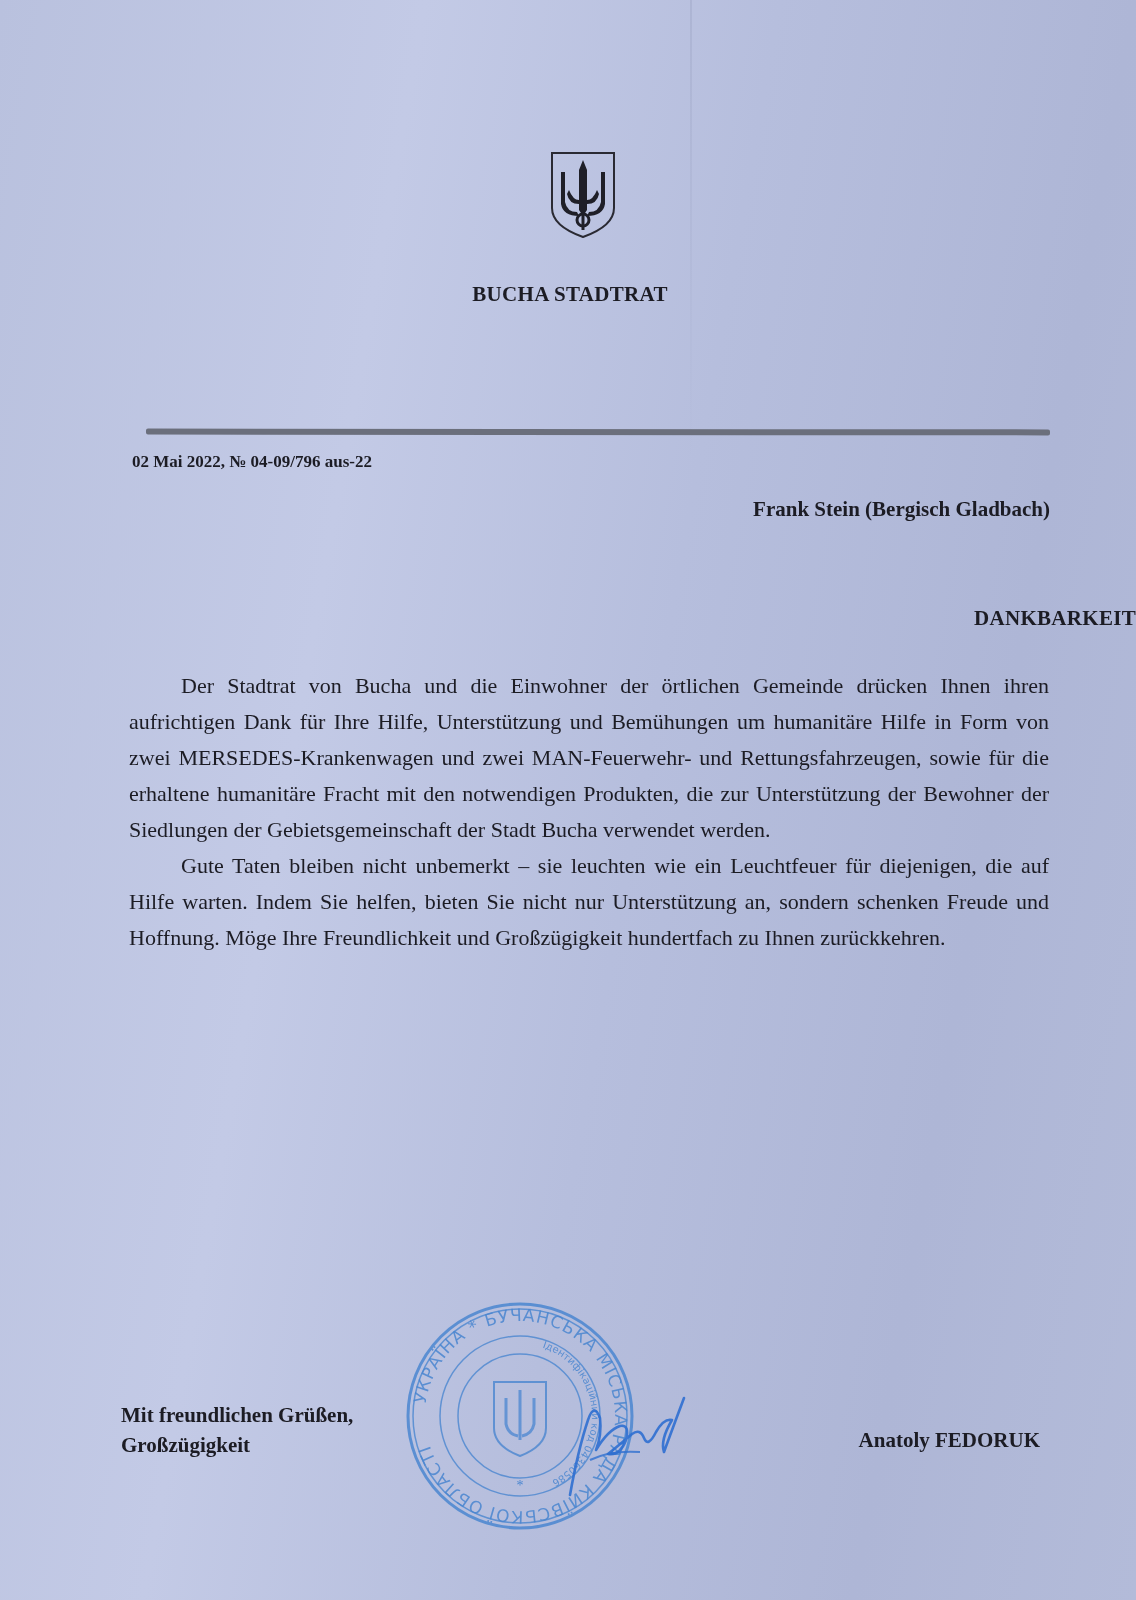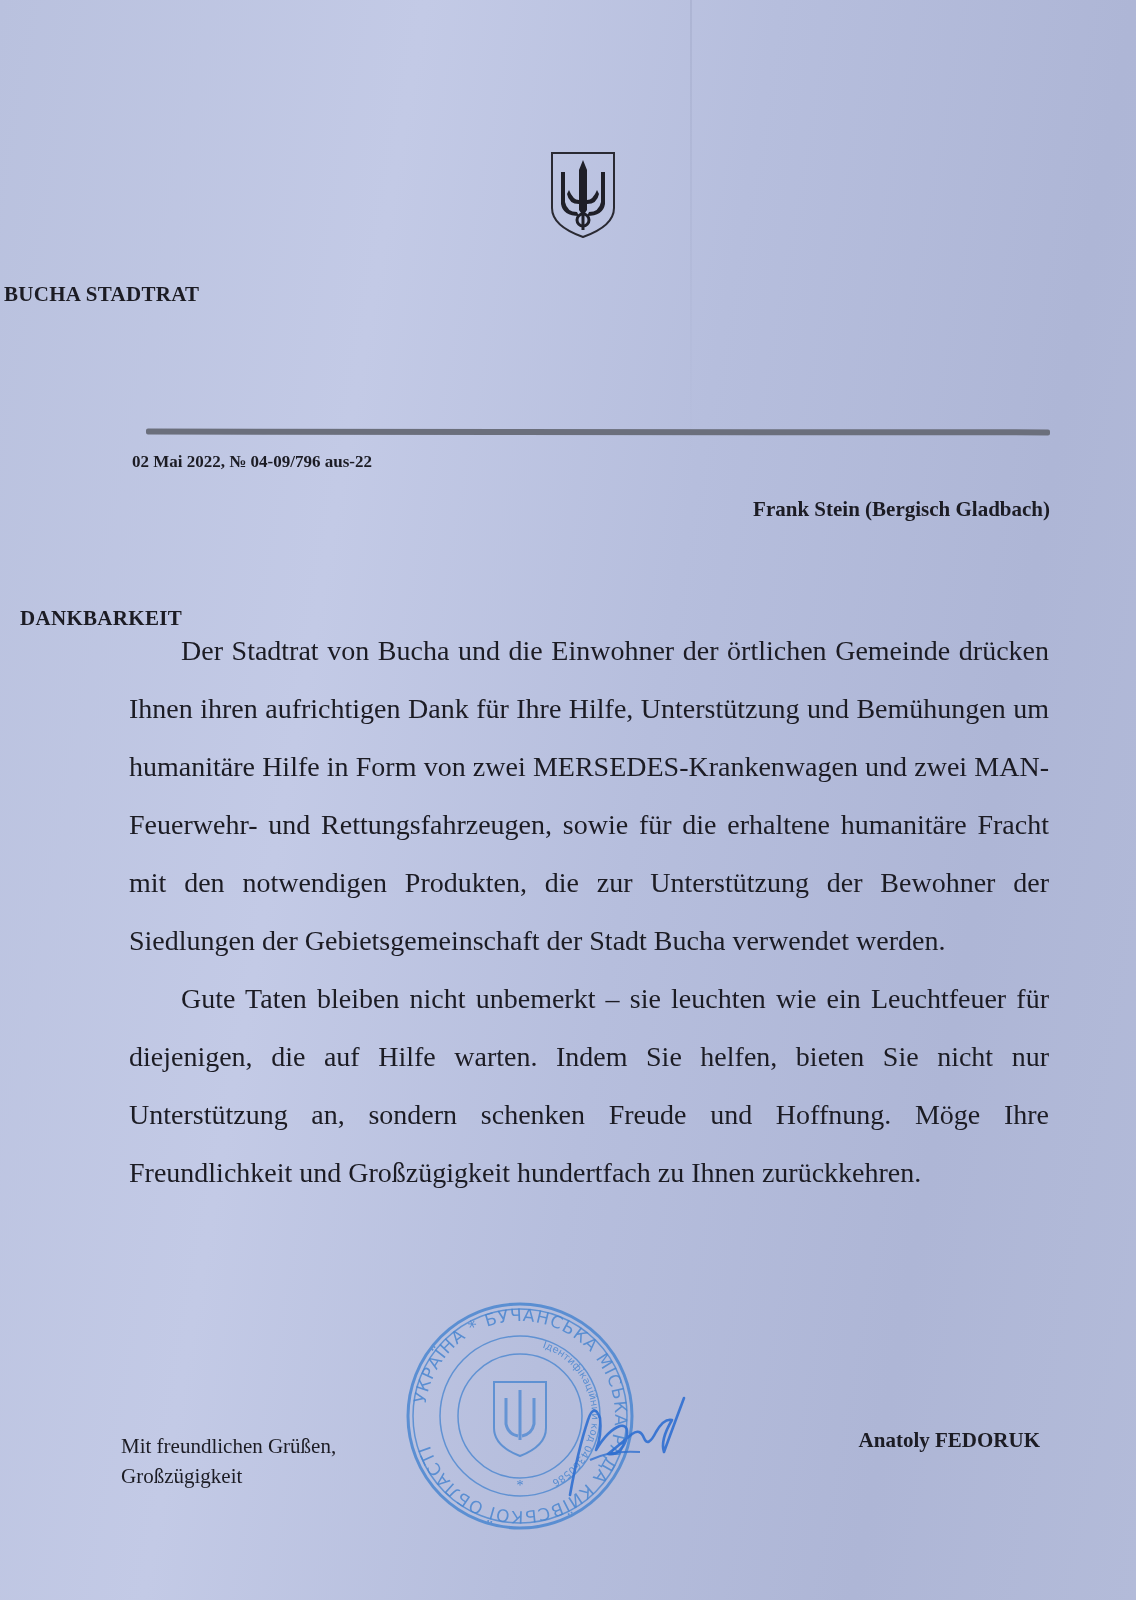--- a/index.html
+++ b/index.html
@@ -12,21 +12,21 @@
   }
   .page { position: absolute; inset: 0; }
   .fold {
     position: absolute; top: 0; left: 690px; width: 2px; height: 460px;
     background: linear-gradient(180deg, rgba(150,158,190,0.35), rgba(150,158,190,0));
   }
   .crest {
     position: absolute; left: 549px; top: 150px; width: 68px; height: 90px;
   }
   .council-name {
-    position: absolute; left: 0; right: 0; top: 282px; text-align: left;
+    position: absolute; left: 0; right: 0; top: 282px; text-align: center;
     font-size: 21px; font-weight: bold; letter-spacing: 0.3px;
     padding-left: 4px;
   }
   .address {
     position: absolute; left: 0; right: 0; top: 334px; text-align: center;
     font-size: 18px; line-height: 28px; padding-left: 10px;
   }
   .rule {
     position: absolute; left: 146px; top: 429px; width: 904px; height: 6px;
     background: #6b6f7c; border-radius: 2px;
@@ -34,32 +34,32 @@
   }
   .ref-line {
     position: absolute; left: 132px; top: 452px;
     font-size: 17px; font-weight: bold;
   }
   .recipient {
     position: absolute; right: 86px; top: 497px;
     font-size: 21px; font-weight: bold; text-align: right;
   }
   .title {
-    position: absolute; left: 0; right: 0; top: 606px; text-align: left;
-    font-size: 21px; font-weight: bold; padding-left: 20px; letter-spacing: 0.3px;
+    position: absolute; left: 0; right: 0; top: 606px; text-align: right;
+    font-size: 21px; font-weight: bold; padding-left: 36px; letter-spacing: 0.3px;
   }
   .body-text {
-    position: absolute; left: 129px; width: 920px; top: 622px;
-    font-size: 28px; line-height: 58px; text-align: justify;
+    position: absolute; left: 129px; width: 920px; top: 668px;
+    font-size: 22px; line-height: 36px; text-align: justify;
   }
   .body-text p { margin: 0; text-indent: 52px; }
   .body-text p.gap { margin-top: 9px; }
   .closing {
     position: absolute; left: 121px; top: 1400px;
-    font-size: 21px; font-weight: normal; line-height: 30px; margin-top: 31px;
+    font-size: 21px; font-weight: bold; line-height: 30px;
   }
   .signer {
     position: absolute; right: 96px; top: 1428px;
     font-size: 21px; font-weight: bold; text-align: right;
   }
   .stamp {
     position: absolute; left: 404px; top: 1300px; width: 232px; height: 232px;
   }
   .signature {
     position: absolute; left: 560px; top: 1390px; width: 130px; height: 110px;

